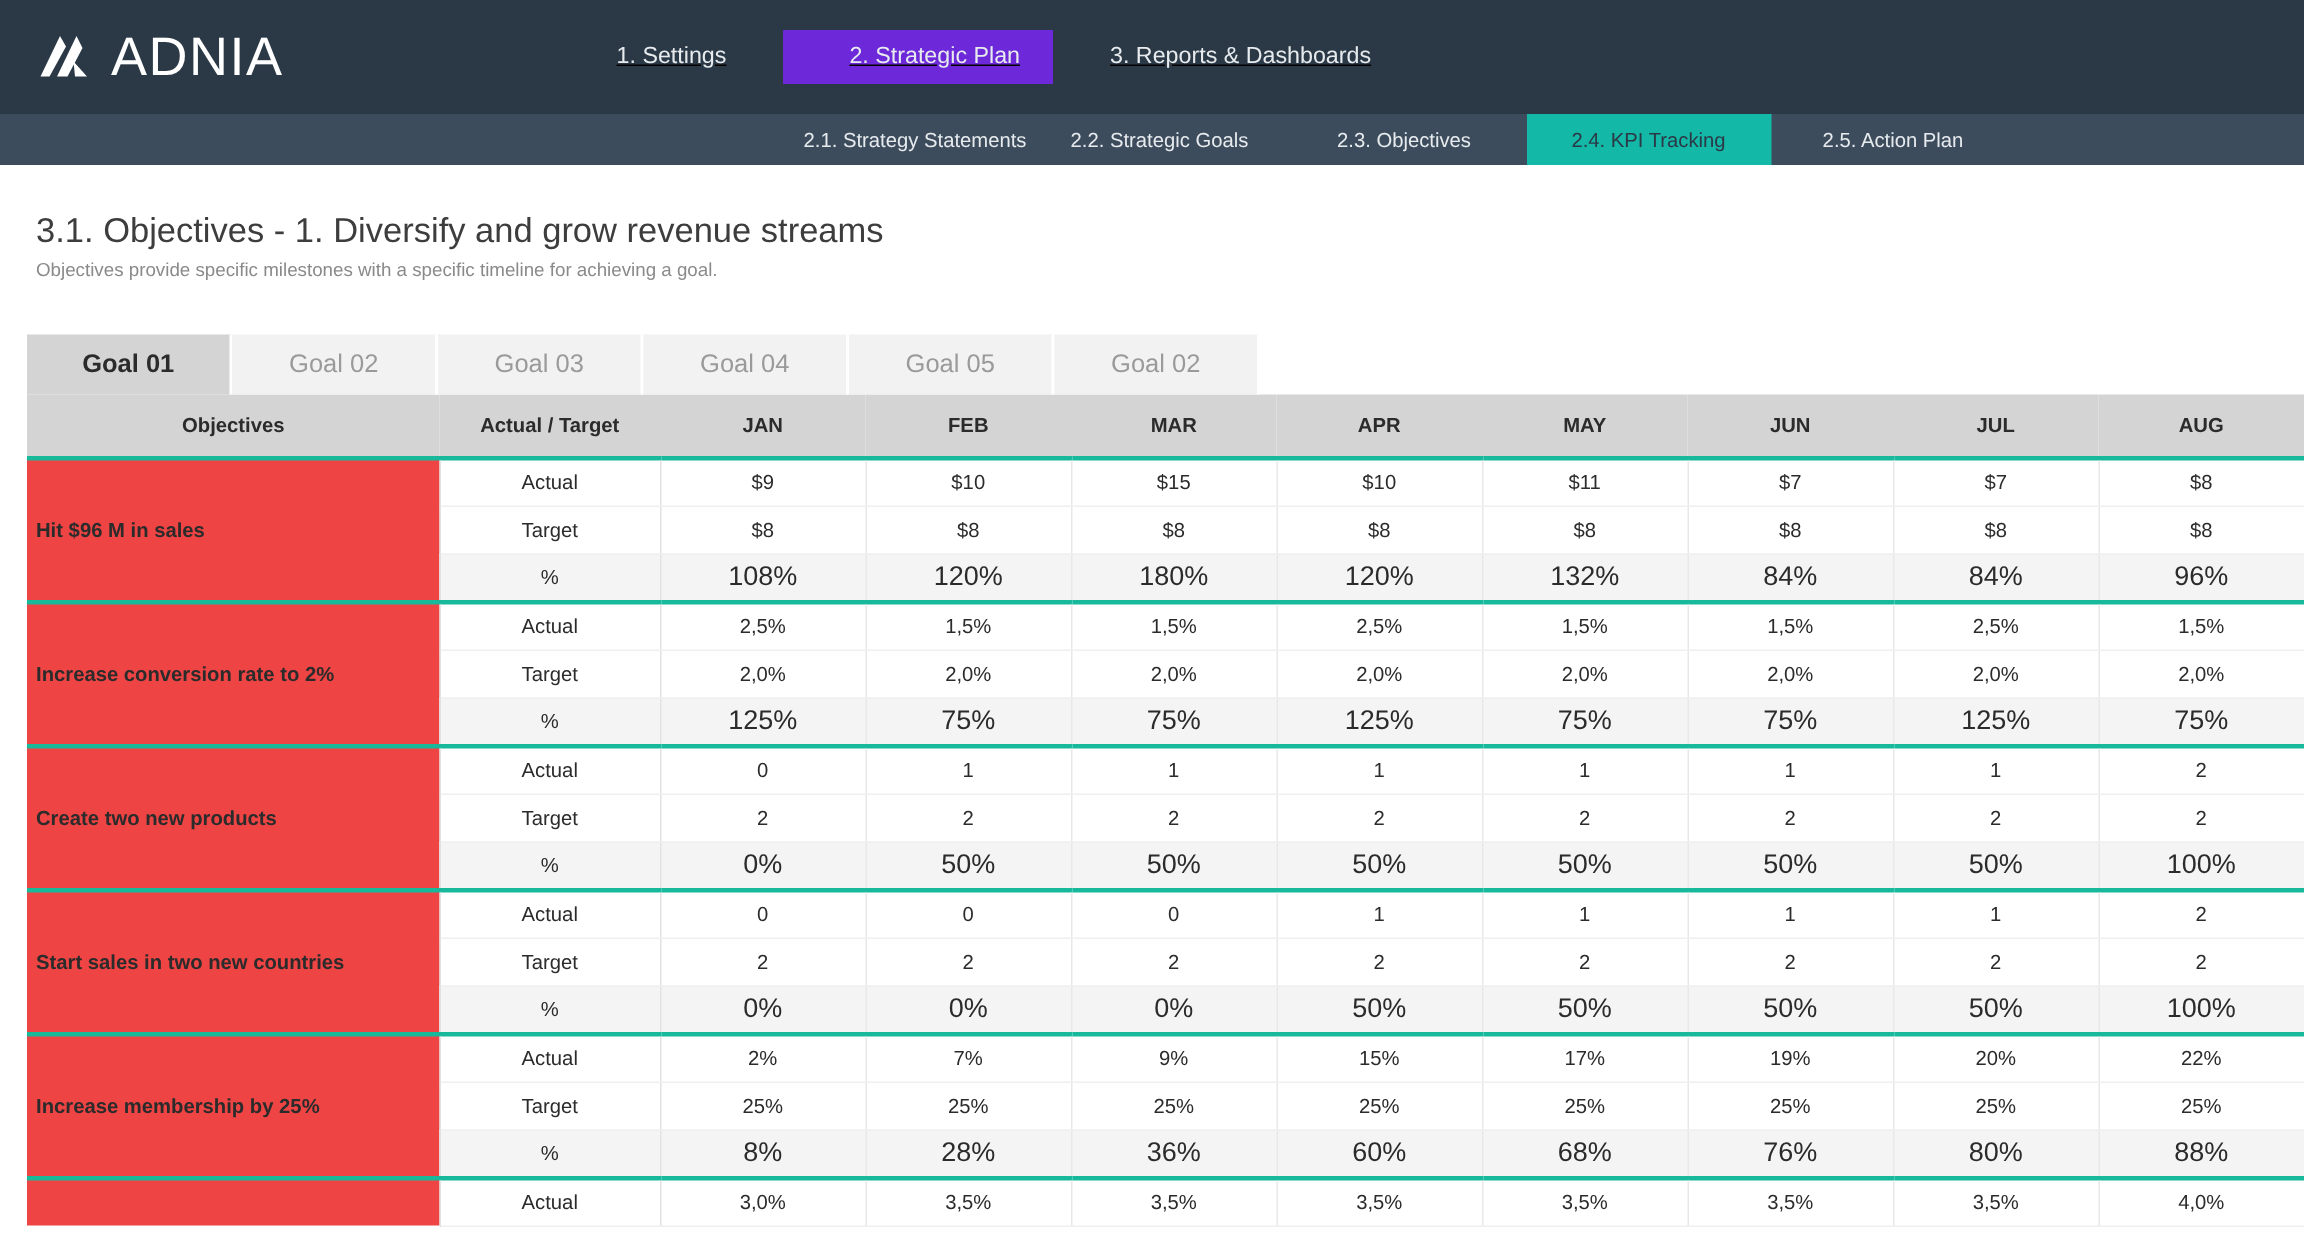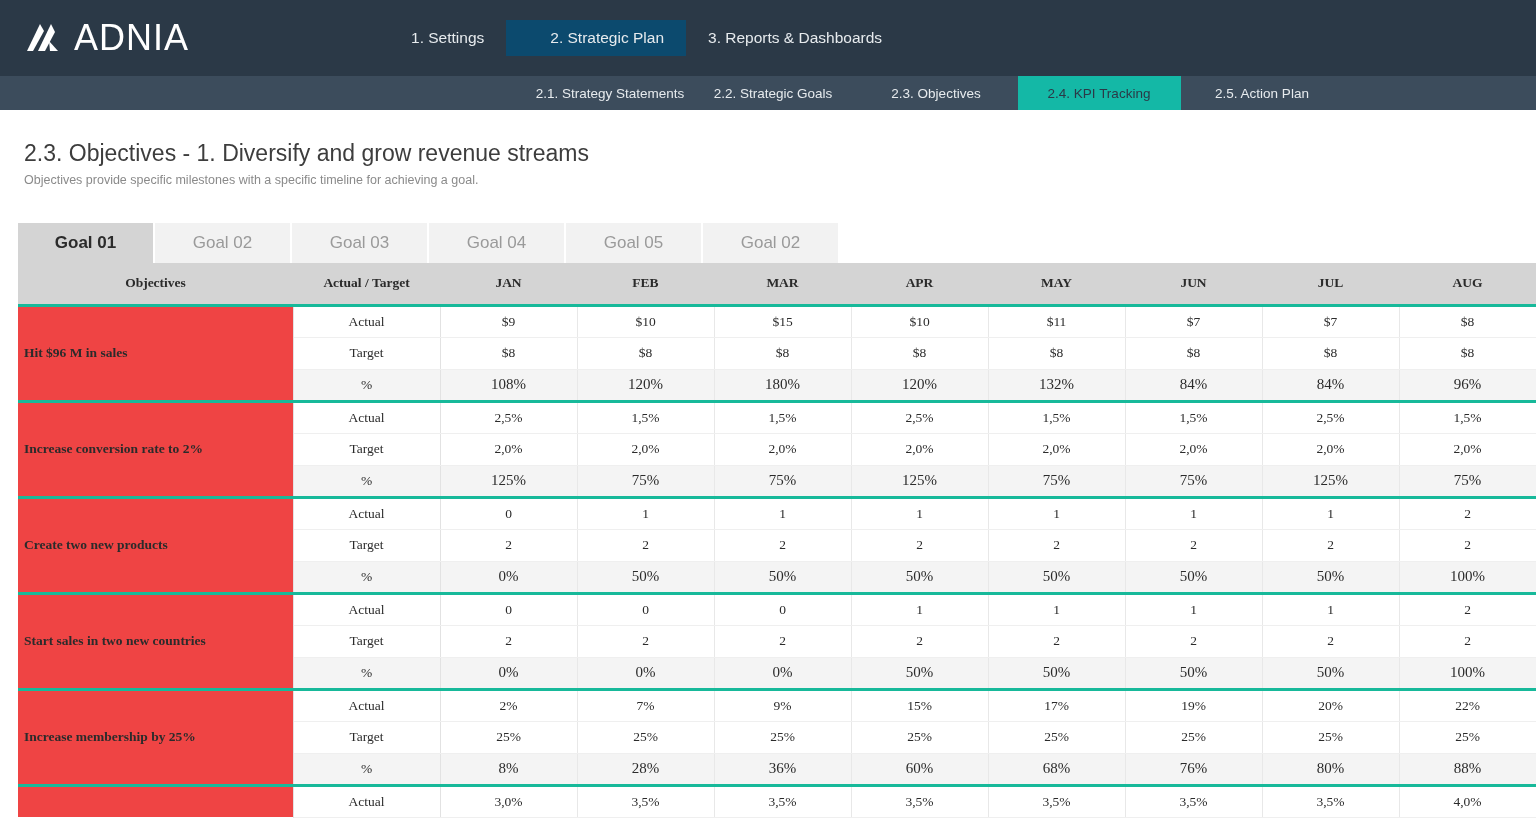--- a/index.html
+++ b/index.html
@@ -15,26 +15,26 @@
     height: 76px; background: #2b3947;
     display: flex; align-items: center; position: relative;
   }
   .brand { display: flex; align-items: center; padding-left: 24px; }
   .brand-mark { width: 38px; height: 34px; }
   .brand-name {
     color: #ffffff; font-size: 36px; letter-spacing: 1px;
     margin-left: 12px; font-weight: 400;
   }
   .brand-name .thin { font-weight: 300; }
-  .mainnav { display: flex; align-items: center; margin-left: 200px; gap: 0; }
+  .mainnav { display: flex; align-items: center; margin-left: 200px; gap: 16px; text-decoration: underline; }
   .mainnav-item {
     color: #e7ebee; font-size: 15.5px; padding: 9px 22px;
     white-space: nowrap; cursor: pointer;
   }
-  .mainnav-item.active { background: #0c4a6e; padding-left: 44px; }
+  .mainnav-item.active { background: #6d28d9; padding-left: 44px; }
 
   
   .subnav {
     height: 34px; background: #3c4c5c;
     display: flex; align-items: stretch; justify-content: center;
   }
   .subnav-spacer { flex: 0 0 336px; }
   .subnav-item {
     color: #e7ebee; font-size: 13.5px; display: flex; align-items: center;
     justify-content: center; width: 163px; cursor: pointer; white-space: nowrap;
@@ -53,21 +53,21 @@
     font-size: 17px; color: #9a9a9a; background: #f2f2f2;
     border-right: 2px solid #ffffff; cursor: pointer;
   }
   .goaltab.active {
     background: #d4d4d4; color: #2b2b2b; font-weight: bold;
     border-right: 2px solid #ffffff;
   }
 
   
   .tblwrap { margin-left: 18px; width: 1518px; }
-  table.kpi { border-collapse: collapse; width: 1518px; table-layout: fixed; font-family: Liberation Serif, serif; }
+  table.kpi { border-collapse: collapse; width: 1518px; table-layout: fixed; }
   table.kpi th, table.kpi td { font-size: 13.5px; color: #2b2b2b; }
   col.c-obj { width: 275px; }
   col.c-at  { width: 147px; }
   col.c-m   { width: 137px; }
 
   thead th {
     background: #d4d4d4; height: 42px; font-weight: bold;
     font-size: 13.5px; color: #2b2b2b; text-align: center;
     border-bottom: 3px solid #17b99a;
   }
@@ -79,21 +79,21 @@
   }
   td.at {
     text-align: center; border-right: 1px solid #e2e2e2;
     border-bottom: 1px solid #efefef; height: 32px;
   }
   td.val {
     text-align: center; border-right: 1px solid #e8e8e8;
     border-bottom: 1px solid #efefef; height: 32px;
   }
   tr.pct td.at, tr.pct td.val { background: #f4f4f4; border-bottom: none; }
-  tr.pct td.val { font-size: 15px; }
+  tr.pct td.val { font-size: 18px; }
   tr.block-end td { border-top: 3px solid #17b99a; }
 
   .good { color: #1fc3a6; }
   .bad  { color: #f08a85; }
 </style>
 </head>
 <body>
 
 <div class="topbar">
   <div class="brand">
@@ -114,21 +114,21 @@
 <div class="subnav">
   <div class="subnav-spacer"></div>
   <div class="subnav-item">2.1. Strategy Statements</div>
   <div class="subnav-item">2.2. Strategic Goals</div>
   <div class="subnav-item">2.3. Objectives</div>
   <div class="subnav-item active">2.4. KPI Tracking</div>
   <div class="subnav-item">2.5. Action Plan</div>
 </div>
 
 <div class="page-head">
-  <div class="page-title">2.3. Objectives - 1. Diversify and grow revenue streams</div>
+  <div class="page-title">3.1. Objectives - 1. Diversify and grow revenue streams</div>
   <div class="page-sub">Objectives provide specific milestones with a specific timeline for achieving a goal.</div>
 </div>
 
 <div class="goaltabs">
   <div class="goaltab active">Goal 01</div>
   <div class="goaltab">Goal 02</div>
   <div class="goaltab">Goal 03</div>
   <div class="goaltab">Goal 04</div>
   <div class="goaltab">Goal 05</div>
   <div class="goaltab">Goal 02</div>

